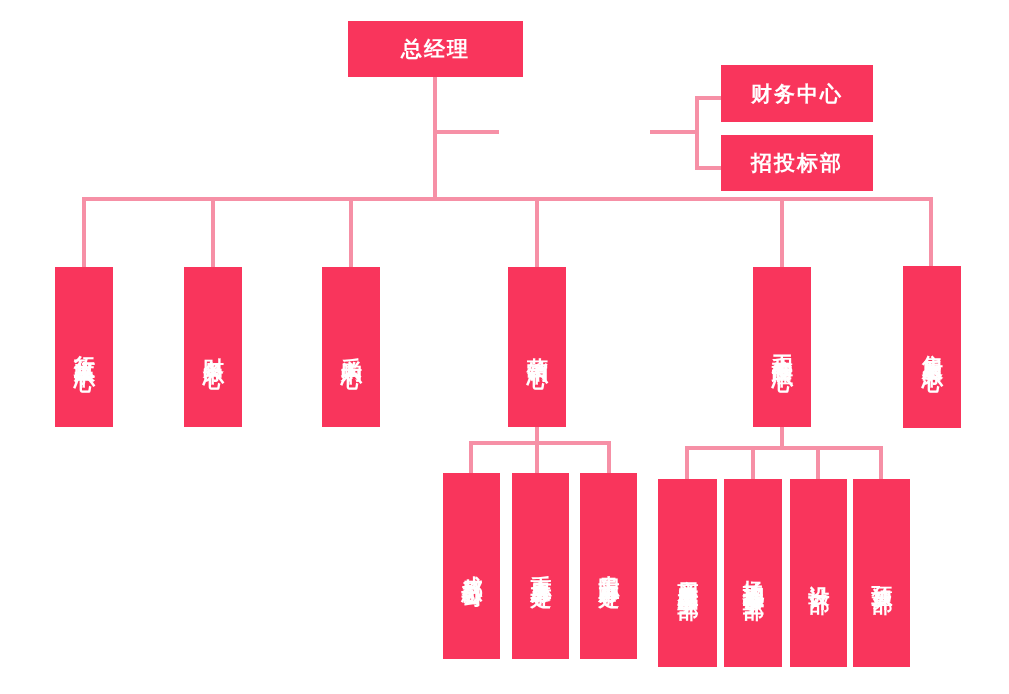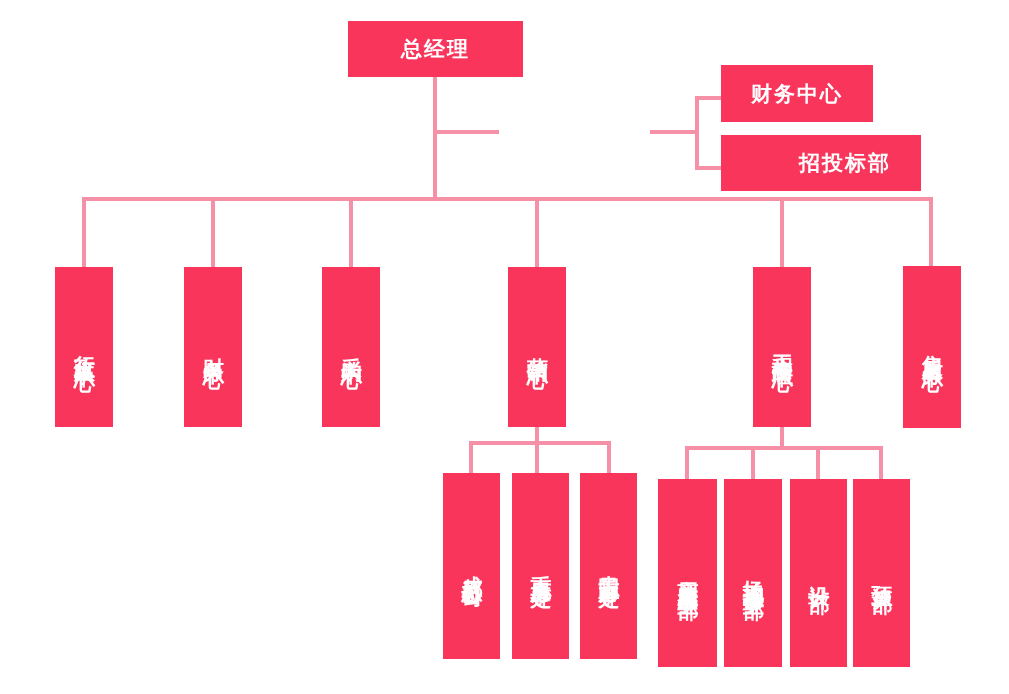--- a/index.html
+++ b/index.html
@@ -68,21 +68,21 @@
 
   <div class="node h" style="left:348px;top:21px;width:175px;height:56px;">
     <span class="label">总经理</span>
   </div>
 
 
   <div class="node h" style="left:721px;top:65px;width:152px;height:57px;">
     <span class="label">财务中心</span>
   </div>
 
-  <div class="node h" style="left:721px;top:135px;width:152px;height:56px;padding-left:48px;">
+  <div class="node h" style="left:721px;top:135px;width:152px;height:56px;">
     <span class="label">招投标部</span>
   </div>
 
   <div class="node v" style="left:55px;top:267px;width:58px;height:160px;">
     <span class="label">行政人事中心</span>
   </div>
 
   <div class="node v" style="left:184px;top:267px;width:58px;height:160px;">
     <span class="label">财务中心</span>
   </div>

